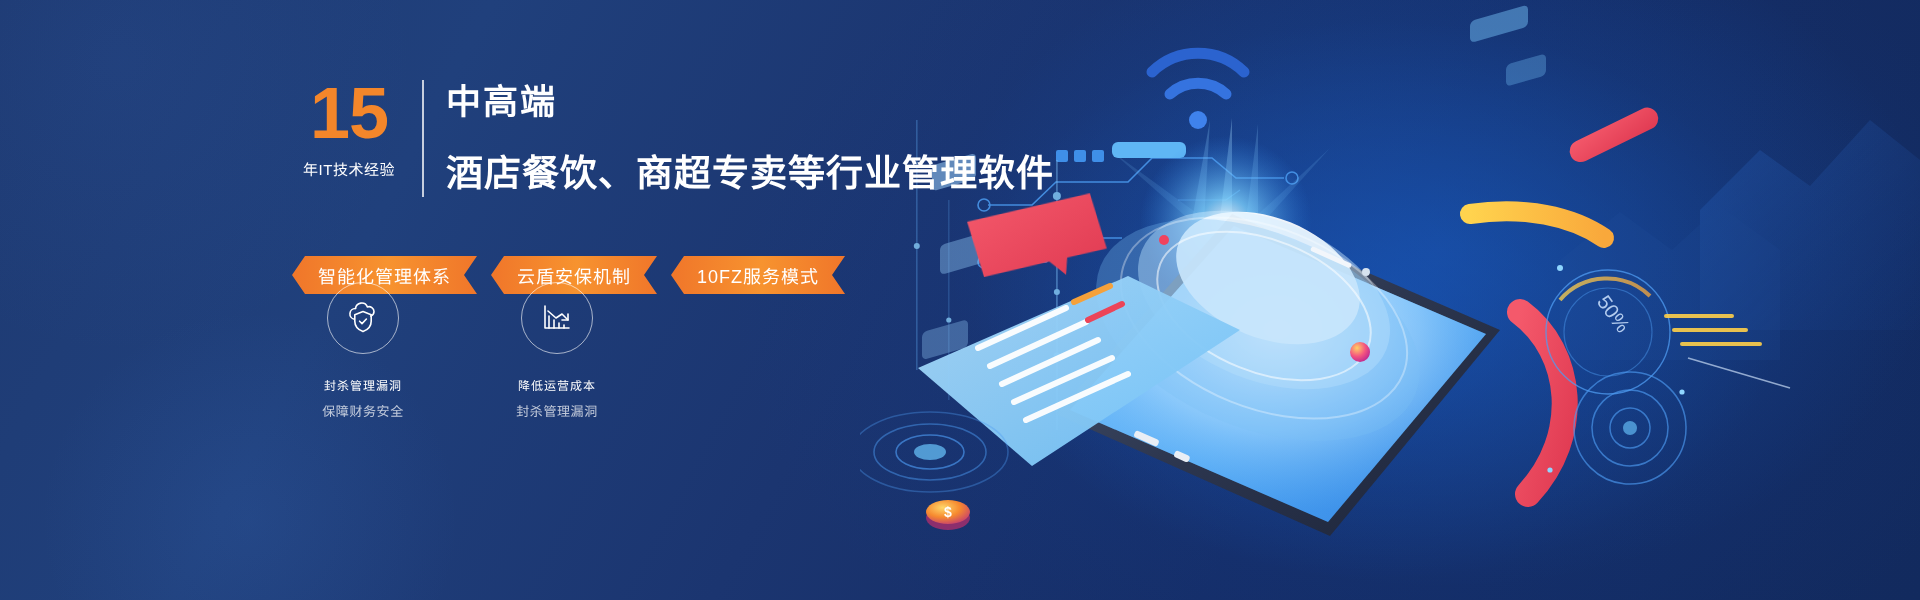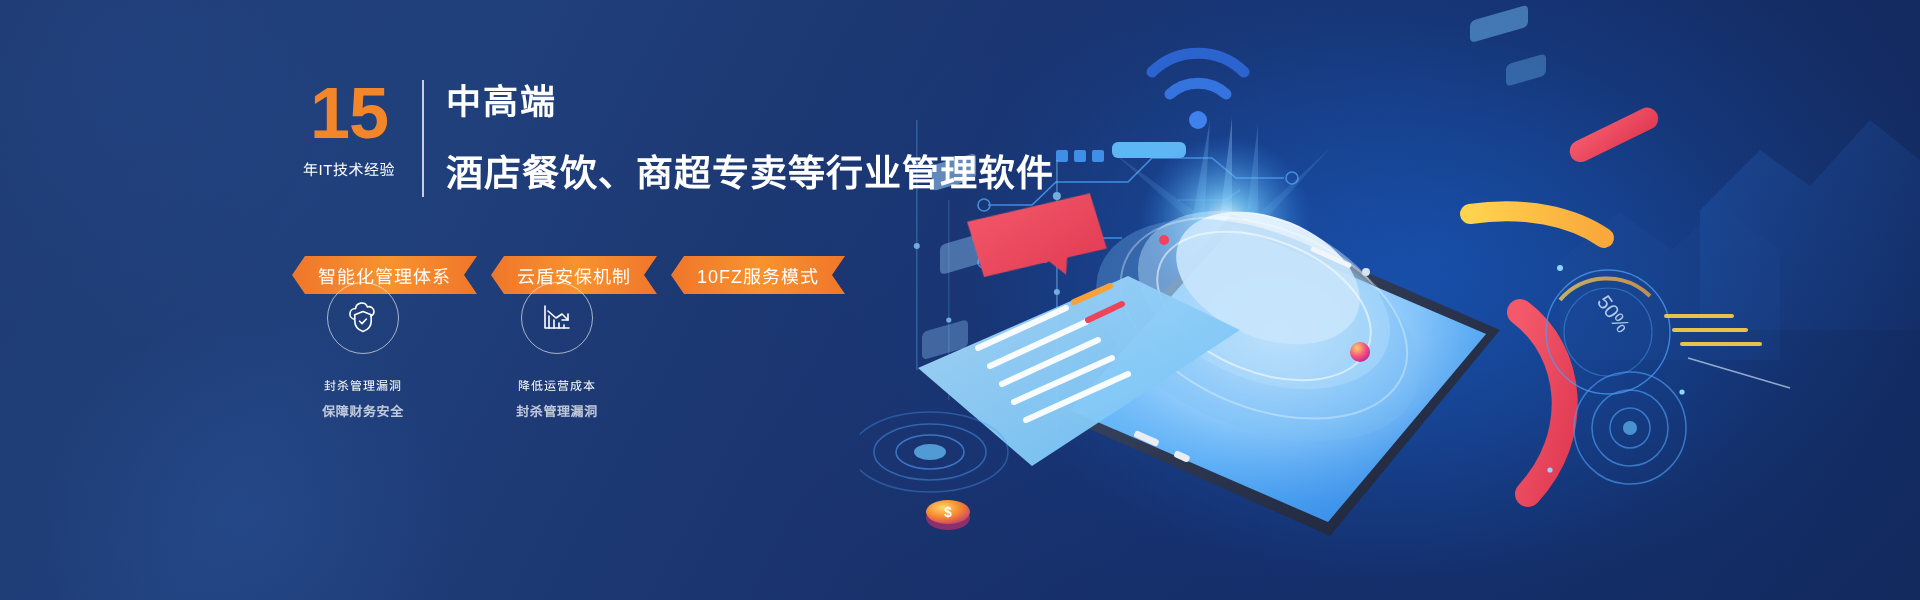--- a/index.html
+++ b/index.html
@@ -105,21 +105,20 @@
     margin-bottom:22px;
   }
   .feature-circle svg{ display:block; }
   .feature-title{
     font-size:12px; color:#ffffff; letter-spacing:1px;
     white-space:nowrap; margin-bottom:8px;
   }
   .feature-sub{
     font-size:13px; color:rgba(255,255,255,0.72); letter-spacing:0.6px;
     white-space:nowrap;
-    font-weight:bold;
   }
 
   
   .art{
     position:absolute; right:0; top:0; width:1060px; height:600px;
     pointer-events:none;
   }
   .art svg{ position:absolute; right:0; top:0; }
 </style>
 </head>

